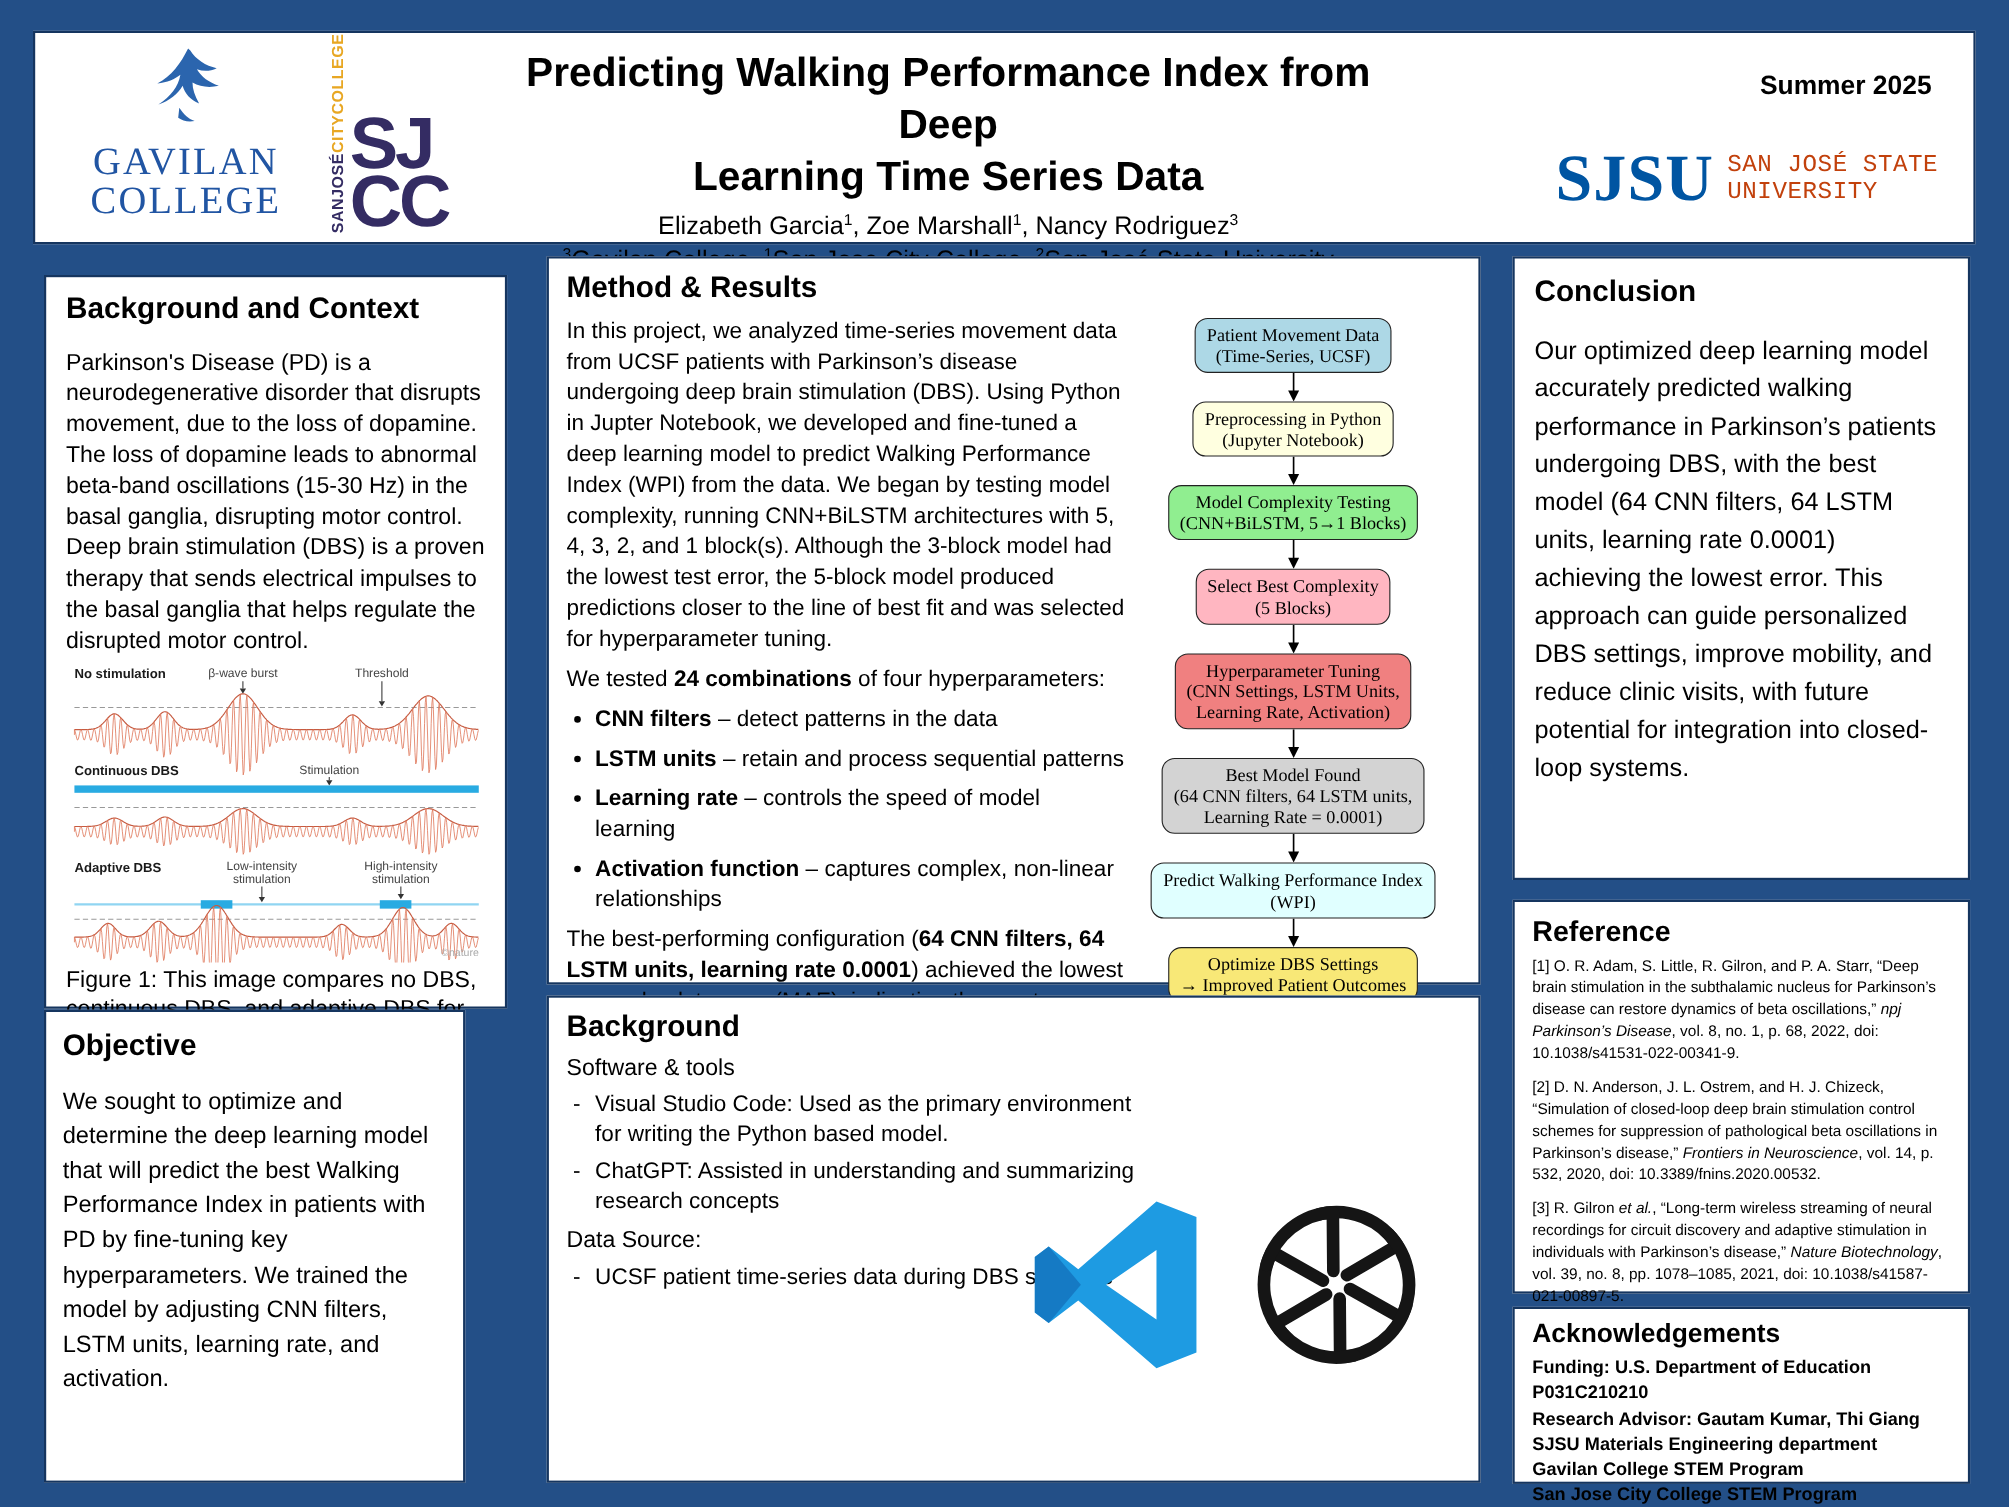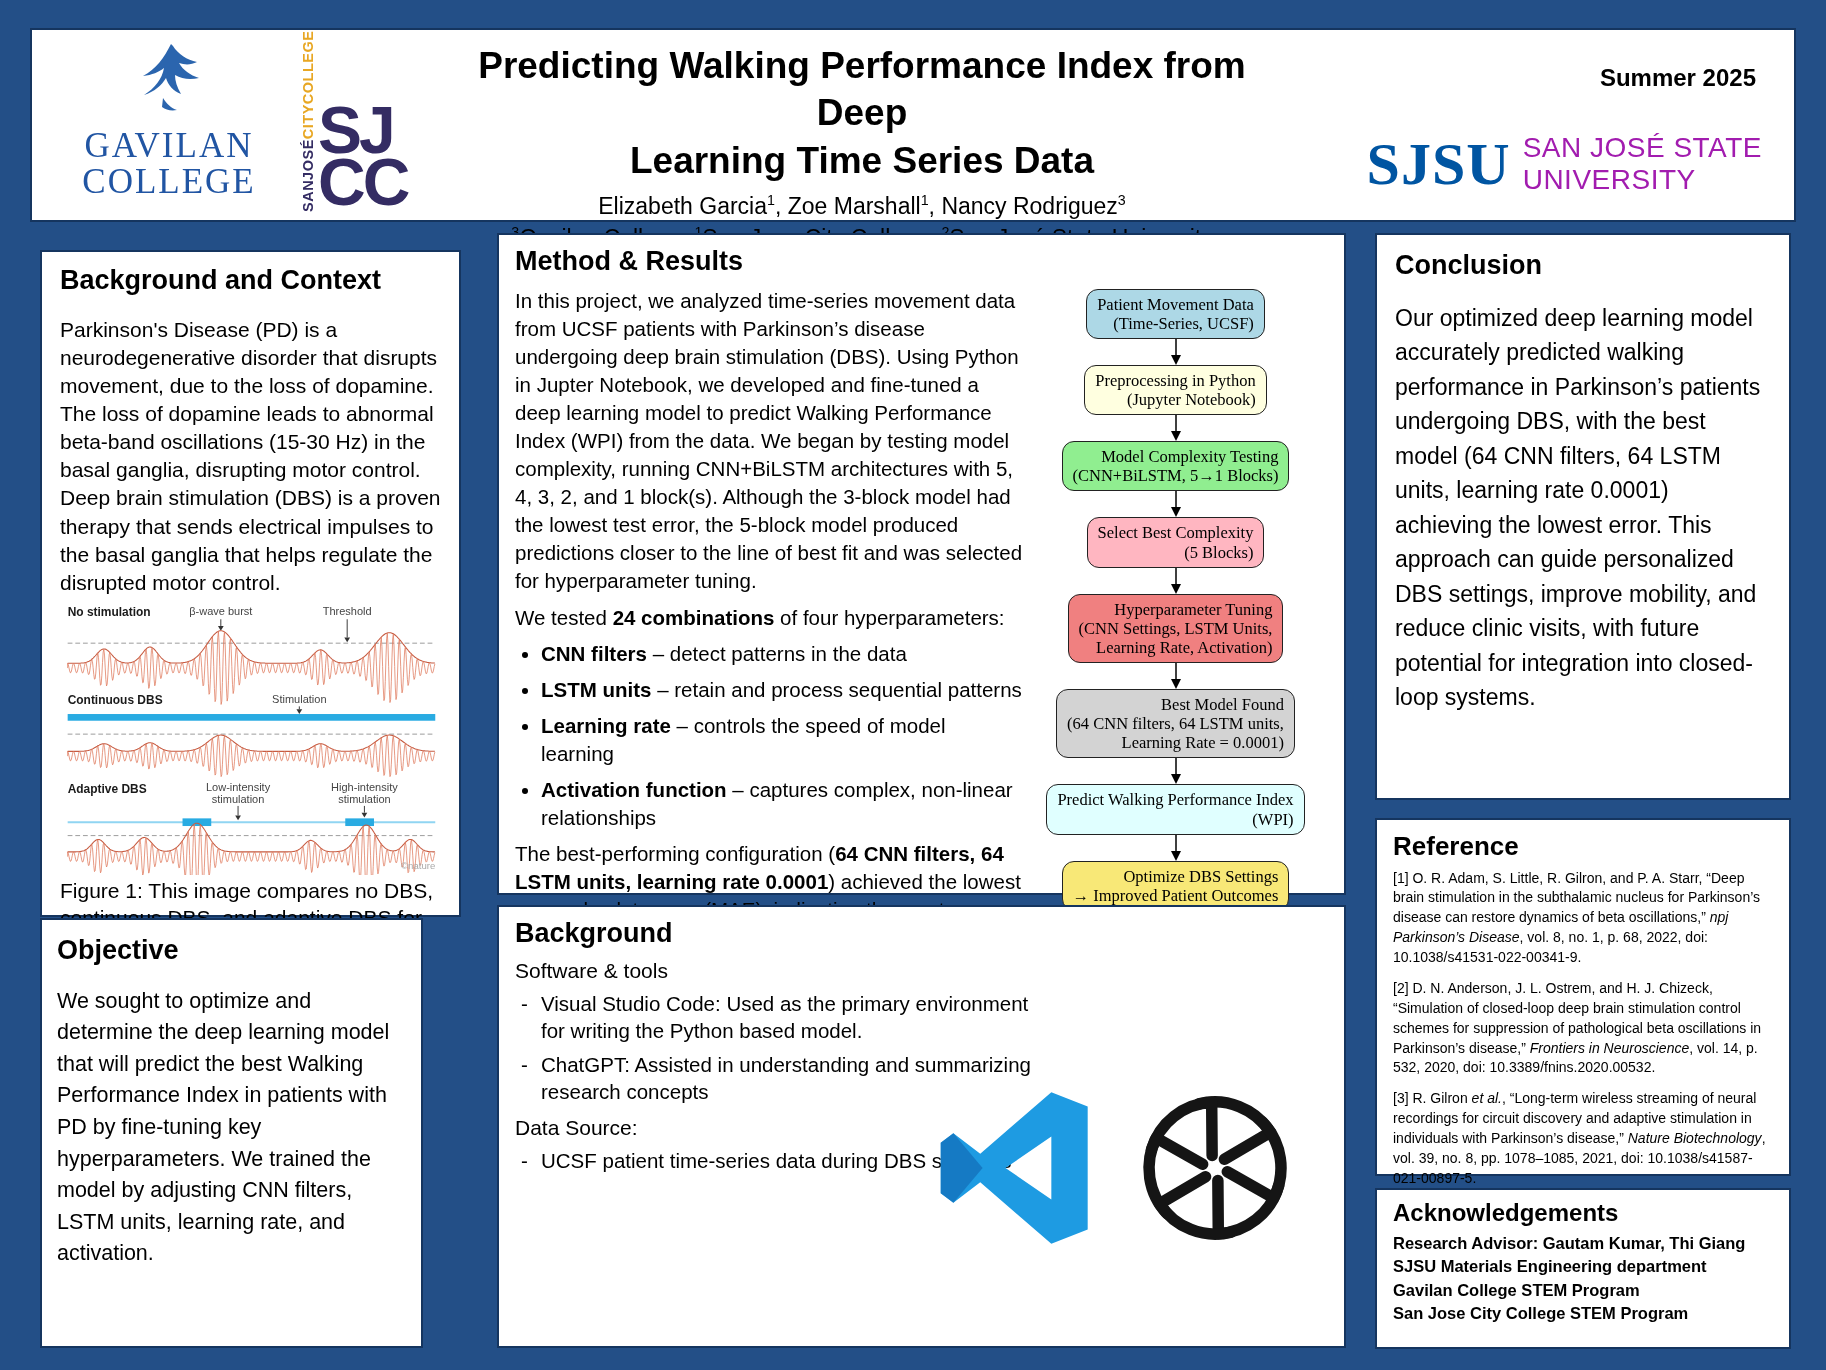--- a/index.html
+++ b/index.html
@@ -22,42 +22,42 @@
     white-space:nowrap;font-size:14.5px;font-weight:bold;letter-spacing:0.5px;}
   .sjcc-big{font-size:66px;font-weight:800;color:#342C63;line-height:0.78;letter-spacing:-3px;padding-bottom:6px;}
   .title-block{position:absolute;left:420px;top:12px;width:820px;text-align:center;}
   .title-line{font-size:37px;font-weight:bold;line-height:1.28;}
   .authors-line{font-size:23px;margin-top:8px;}
   .affil-line{font-size:23px;margin-top:4px;}
   sup{font-size:62%;}
   .summer{position:absolute;right:38px;top:34px;font-size:24px;font-weight:bold;}
   .sjsu{position:absolute;right:32px;top:102px;display:flex;align-items:center;gap:12px;}
   .sjsu-acronym{font-family:"Liberation Serif",serif;font-size:60px;font-weight:bold;color:#0055A2;letter-spacing:1px;line-height:1;}
-  .sjsu-text{font-family:Liberation Sans, sans-serif;font-size:28px;color:#a21caf;line-height:1.15;letter-spacing:0.5px;}
+  .sjsu-text{font-family:Liberation Mono, monospace;font-size:22px;color:#c2410c;line-height:1.15;letter-spacing:0.5px;}
 
   
   #background-panel{left:40px;top:250px;width:421px;height:667px;padding:14px 18px;}
   #objective-panel{left:40px;top:918px;width:383px;height:430px;padding:16px 15px;}
   .body-text{font-size:21px;line-height:1.34;margin-top:20px;}
   #objective-panel .body-text{font-size:21.5px;line-height:1.47;}
   #fig1-svg{width:100%;height:276px;margin-top:2px;display:block;}
   .caption{font-size:21px;line-height:1.3;margin-top:2px;}
   .fl{font:bold 12.5px "Liberation Sans",sans-serif;fill:#1a1a1a;}
   .fa{font:11.5px "Liberation Sans",sans-serif;fill:#444;}
   .fn{font:10px "Liberation Sans",sans-serif;fill:#aaa;}
 
   
   #method-panel{left:497px;top:233px;width:849px;height:662px;padding:12px 16px;}
   .method-flex{display:flex;}
   .method-text{width:508px;font-size:20.5px;line-height:1.37;}
   .method-text p{margin:0 0 8px 0;}
   #method-bullets{margin:4px 0 8px 0;padding-left:26px;}
   #method-bullets li{margin-bottom:8px;}
   #flowchart{flex:1;display:flex;flex-direction:column;align-items:center;padding-top:2px;}
-  .fc-box{font-family:"Liberation Serif",serif;font-size:16.5px;line-height:1.16;text-align:right;
+  .fc-box{font-family:"Liberation Serif",serif;font-size:16.5px;line-height:1.16;text-align:center;
     border:1.5px solid #222;border-radius:12px;padding:5px 10px;white-space:pre-line;}
   .fc-arrow{display:block;}
 
   #materials-panel{left:497px;top:905px;width:849px;height:443px;padding:12px 16px;}
   .mat-sub{font-size:21px;margin:10px 0 4px 0;}
   .dash-item{font-size:20.5px;line-height:1.33;padding-left:26px;position:relative;margin:7px 0;width:500px;}
   .dash-item::before{content:"-";position:absolute;left:6px;}
   .mat-logos{position:absolute;right:48px;top:180px;display:flex;align-items:center;gap:40px;}
 
   
@@ -265,18 +265,19 @@
       <p class="ref"><span>[1] O. R. Adam, S. Little, R. Gilron, and P. A. Starr, “Deep brain stimulation in the subthalamic nucleus for Parkinson’s disease can restore dynamics of beta oscillations,” </span><i>npj Parkinson’s Disease</i><span>, vol. 8, no. 1, p. 68, 2022, doi: 10.1038/s41531-022-00341-9.</span></p>
       <p class="ref"><span>[2] D. N. Anderson, J. L. Ostrem, and H. J. Chizeck, “Simulation of closed-loop deep brain stimulation control schemes for suppression of pathological beta oscillations in Parkinson’s disease,” </span><i>Frontiers in Neuroscience</i><span>, vol. 14, p. 532, 2020, doi: 10.3389/fnins.2020.00532.</span></p>
       <p class="ref"><span>[3] R. Gilron </span><i>et al.</i><span>, “Long-term wireless streaming of neural recordings for circuit discovery and adaptive stimulation in individuals with Parkinson’s disease,” </span><i>Nature Biotechnology</i><span>, vol. 39, no. 8, pp. 1078–1085, 2021, doi: 10.1038/s41587-021-00897-5.</span></p>
       <p class="ref"><span>[4] H. F. Azgomi </span><i>et al.</i><span>, “Modeling and optimizing deep brain stimulation to enhance gait in Parkinson’s disease: Personalized treatment with neurophysiological insights,” </span><i>npj Parkinson’s Disease</i><span>, vol. 11, p. 173, 2025, doi: 10.1038/s41531-025-00990-5.</span></p>
     </div>
 </div>
 
 <div class="panel" id="ack-panel">
   <h2 class="sec">Acknowledgements</h2>
   <div id="ack-list">
+      <div class="ack-line">Funding: U.S. Department of Education P031C210210</div>
       <div class="ack-line">Research Advisor: Gautam Kumar, Thi Giang</div>
       <div class="ack-line">SJSU Materials Engineering department</div>
       <div class="ack-line">Gavilan College STEM Program</div>
       <div class="ack-line">San Jose City College STEM Program</div>
     </div>
 </div>
 
 </body></html>

